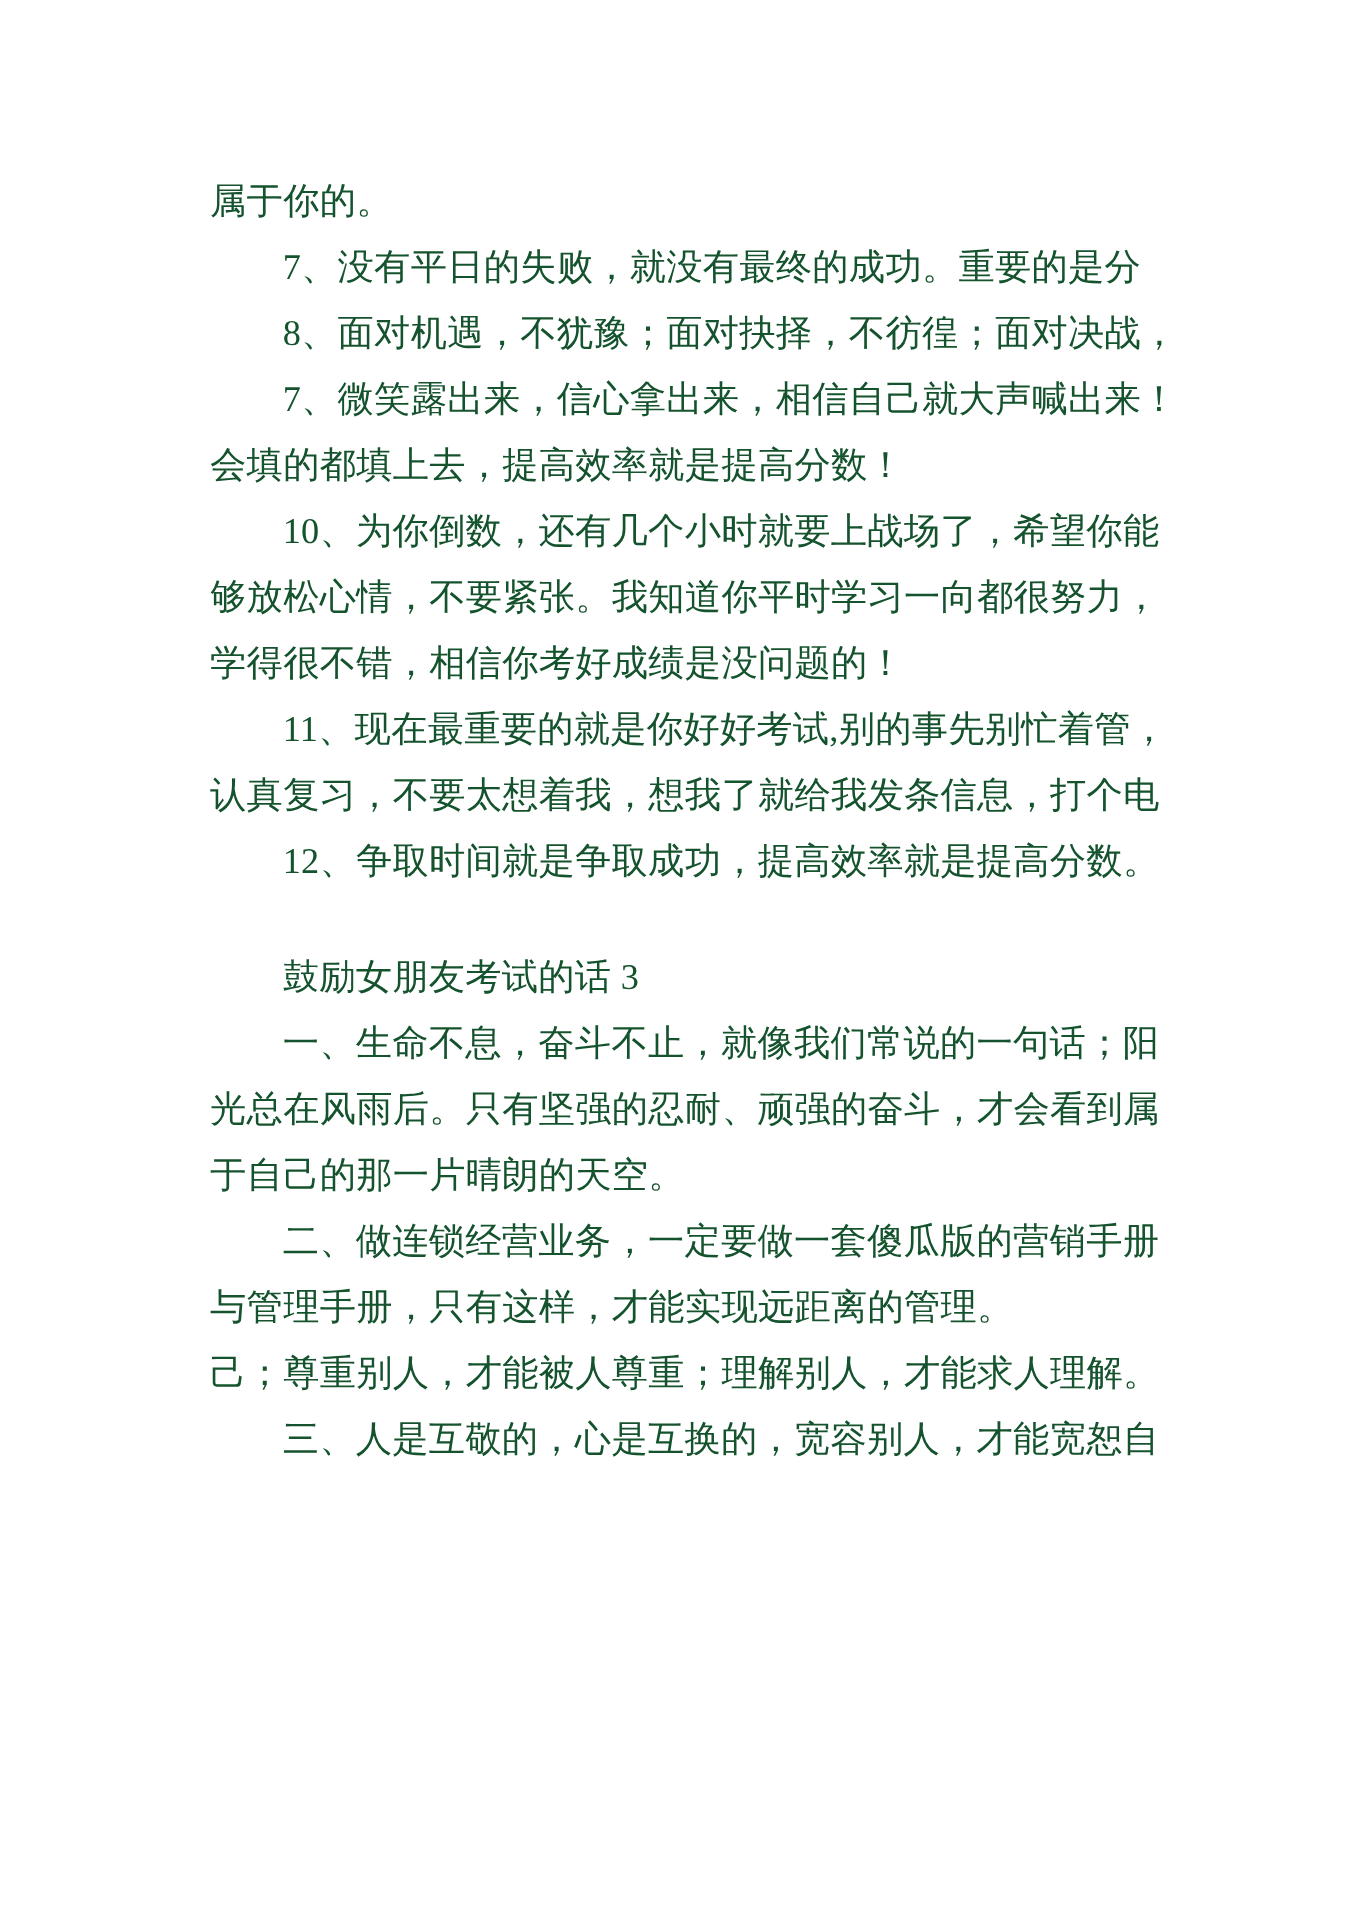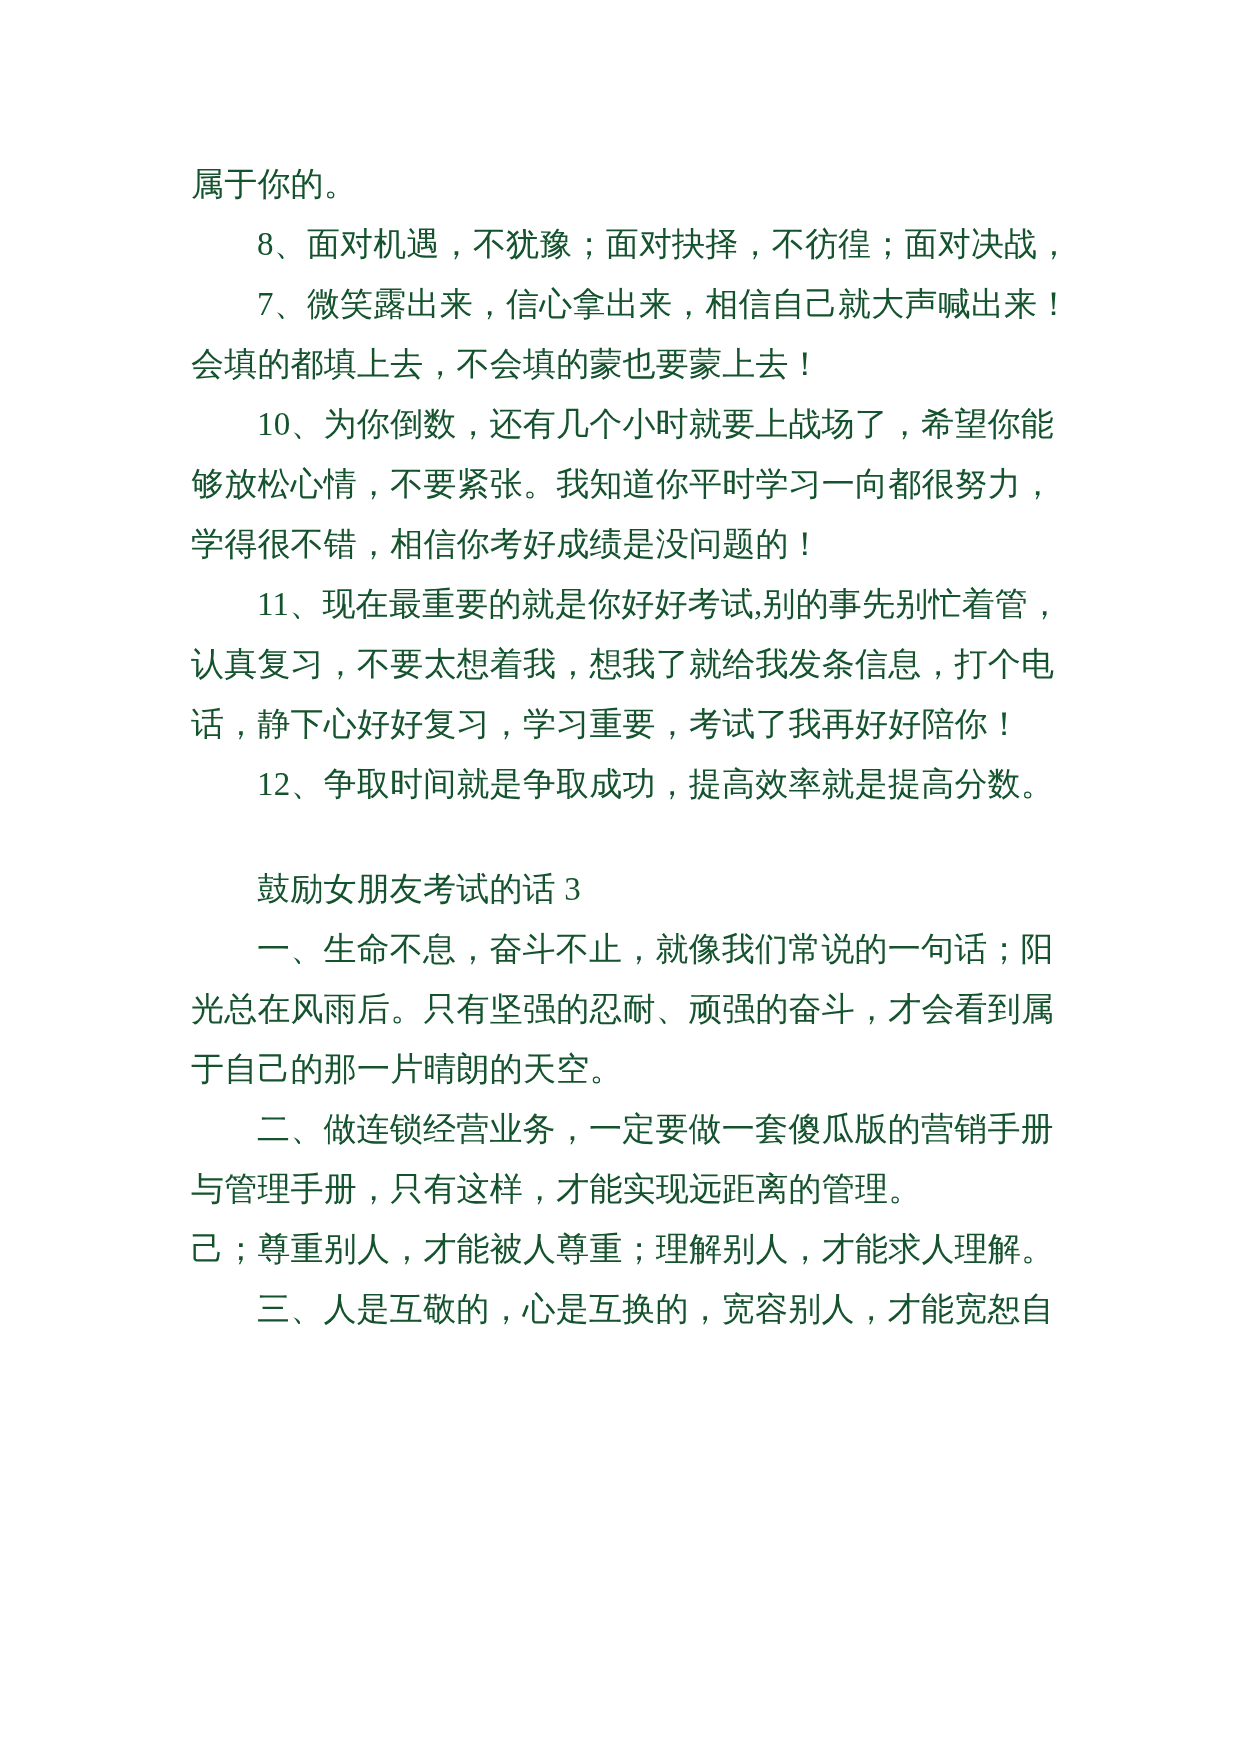--- a/index.html
+++ b/index.html
@@ -32,29 +32,29 @@
   }
   .para-spacer {
     height: 45px;
   }
 </style>
 </head>
 <body>
 
 <div class="page">
   <div class="doc-line">属于你的。</div>
+  <div class="doc-line indent">7、没有平日的失败，就没有最终的成功。重要的是分</div>
   <div class="doc-line indent">8、面对机遇，不犹豫；面对抉择，不彷徨；面对决战，</div>
   <div class="doc-line indent">7、微笑露出来，信心拿出来，相信自己就大声喊出来！</div>
-  <div class="doc-line">会填的都填上去，不会填的蒙也要蒙上去！</div>
+  <div class="doc-line">会填的都填上去，提高效率就是提高分数！</div>
   <div class="doc-line indent">10、为你倒数，还有几个小时就要上战场了，希望你能</div>
   <div class="doc-line">够放松心情，不要紧张。我知道你平时学习一向都很努力，</div>
   <div class="doc-line">学得很不错，相信你考好成绩是没问题的！</div>
   <div class="doc-line indent">11、现在最重要的就是你好好考试,别的事先别忙着管，</div>
   <div class="doc-line">认真复习，不要太想着我，想我了就给我发条信息，打个电</div>
-  <div class="doc-line">话，静下心好好复习，学习重要，考试了我再好好陪你！</div>
   <div class="doc-line indent">12、争取时间就是争取成功，提高效率就是提高分数。</div>
   <div class="para-spacer"></div>
   <div class="doc-line indent">鼓励女朋友考试的话 3</div>
   <div class="doc-line indent">一、生命不息，奋斗不止，就像我们常说的一句话；阳</div>
   <div class="doc-line">光总在风雨后。只有坚强的忍耐、顽强的奋斗，才会看到属</div>
   <div class="doc-line">于自己的那一片晴朗的天空。</div>
   <div class="doc-line indent">二、做连锁经营业务，一定要做一套傻瓜版的营销手册</div>
   <div class="doc-line">与管理手册，只有这样，才能实现远距离的管理。</div>
   <div class="doc-line">己；尊重别人，才能被人尊重；理解别人，才能求人理解。</div>
   <div class="doc-line indent">三、人是互敬的，心是互换的，宽容别人，才能宽恕自</div>

